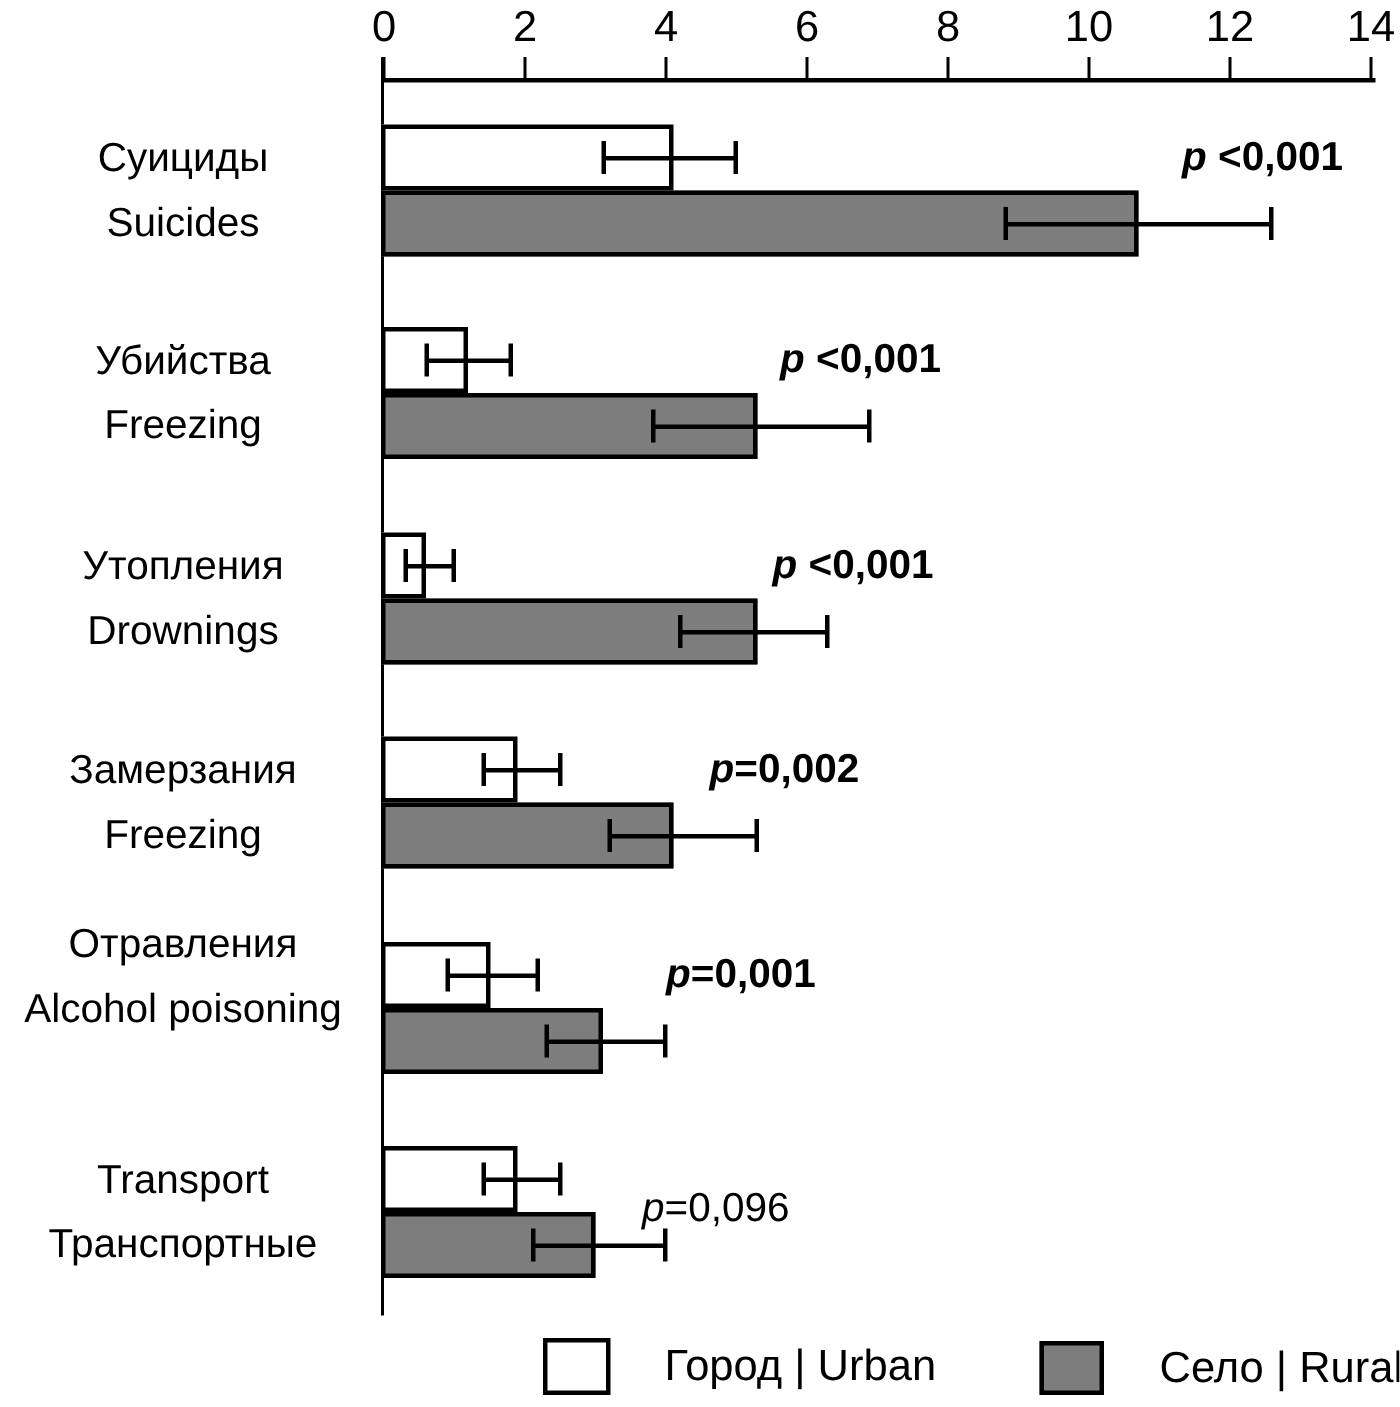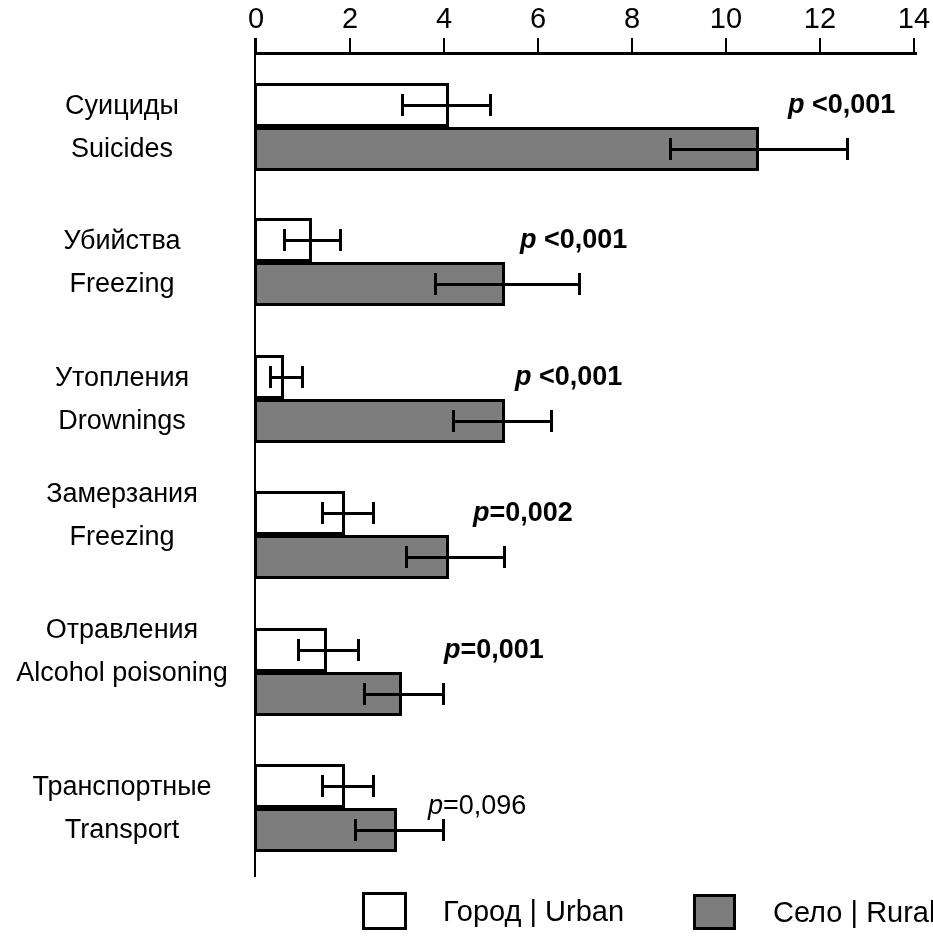--- a/index.html
+++ b/index.html
@@ -87,21 +87,21 @@
       </div>
       <div class="bar" style="left: 254px; top: 355px; width: 30.2px; height: 44px; background: rgb(255, 255, 255);"></div>
       <div class="bar" style="left: 254px; top: 399px; width: 251.1px; height: 44px; background: rgb(125, 125, 125);"></div>
       <div class="err-line" style="left: 270.1px; top: 376px; width: 32.9px;"></div>
       <div class="err-cap" style="left: 269.1px; top: 366px;"></div>
       <div class="err-cap" style="left: 301px; top: 366px;"></div>
       <div class="err-line" style="left: 453.4px; top: 420px; width: 98.7px;"></div>
       <div class="err-cap" style="left: 452.4px; top: 410px;"></div>
       <div class="err-cap" style="left: 550.1px; top: 410px;"></div>
       <div class="p-label" style="left: 515px; top: 360px;"><span class="pp">p</span><span> &lt;0,001</span></div>
-      <div class="cat-label" style="top: 472px;">
+      <div class="cat-label" style="top: 492px;">
         <div>Замерзания</div>
         <div>Freezing</div>
       </div>
       <div class="bar" style="left: 254px; top: 491px; width: 91.3px; height: 44px; background: rgb(255, 255, 255);"></div>
       <div class="bar" style="left: 254px; top: 535px; width: 194.7px; height: 44px; background: rgb(125, 125, 125);"></div>
       <div class="err-line" style="left: 321.8px; top: 512px; width: 51.7px;"></div>
       <div class="err-cap" style="left: 320.8px; top: 502px;"></div>
       <div class="err-cap" style="left: 371.5px; top: 502px;"></div>
       <div class="err-line" style="left: 406.4px; top: 556px; width: 98.7px;"></div>
       <div class="err-cap" style="left: 405.4px; top: 546px;"></div>
@@ -114,22 +114,22 @@
       <div class="bar" style="left: 254px; top: 628px; width: 72.5px; height: 44px; background: rgb(255, 255, 255);"></div>
       <div class="bar" style="left: 254px; top: 672px; width: 147.7px; height: 44px; background: rgb(125, 125, 125);"></div>
       <div class="err-line" style="left: 298.3px; top: 649px; width: 61.1px;"></div>
       <div class="err-cap" style="left: 297.3px; top: 639px;"></div>
       <div class="err-cap" style="left: 357.4px; top: 639px;"></div>
       <div class="err-line" style="left: 364.1px; top: 693px; width: 79.9px;"></div>
       <div class="err-cap" style="left: 363.1px; top: 683px;"></div>
       <div class="err-cap" style="left: 442px; top: 683px;"></div>
       <div class="p-label" style="left: 444px; top: 633px;"><span class="pp">p</span><span>=0,001</span></div>
       <div class="cat-label" style="top: 765px;">
+        <div>Transport</div>
         <div>Транспортные</div>
-        <div>Transport</div>
       </div>
       <div class="bar" style="left: 254px; top: 764px; width: 91.3px; height: 44px; background: rgb(255, 255, 255);"></div>
       <div class="bar" style="left: 254px; top: 808px; width: 143px; height: 44px; background: rgb(125, 125, 125);"></div>
       <div class="err-line" style="left: 321.8px; top: 785px; width: 51.7px;"></div>
       <div class="err-cap" style="left: 320.8px; top: 775px;"></div>
       <div class="err-cap" style="left: 371.5px; top: 775px;"></div>
       <div class="err-line" style="left: 354.7px; top: 829px; width: 89.3px;"></div>
       <div class="err-cap" style="left: 353.7px; top: 819px;"></div>
       <div class="err-cap" style="left: 442px; top: 819px;"></div>
       <div class="p-label normal" style="left: 428px; top: 789px;"><span class="pp">p</span><span>=0,096</span></div>

